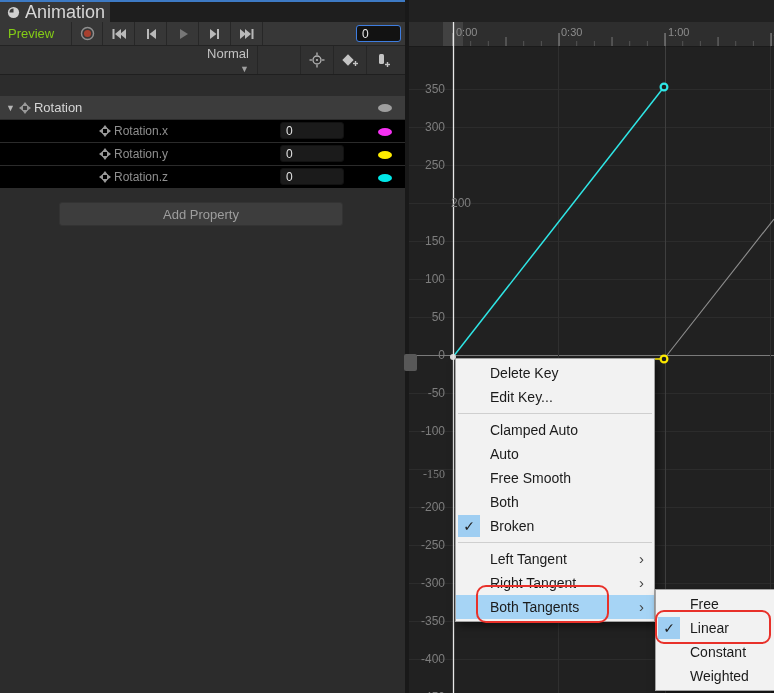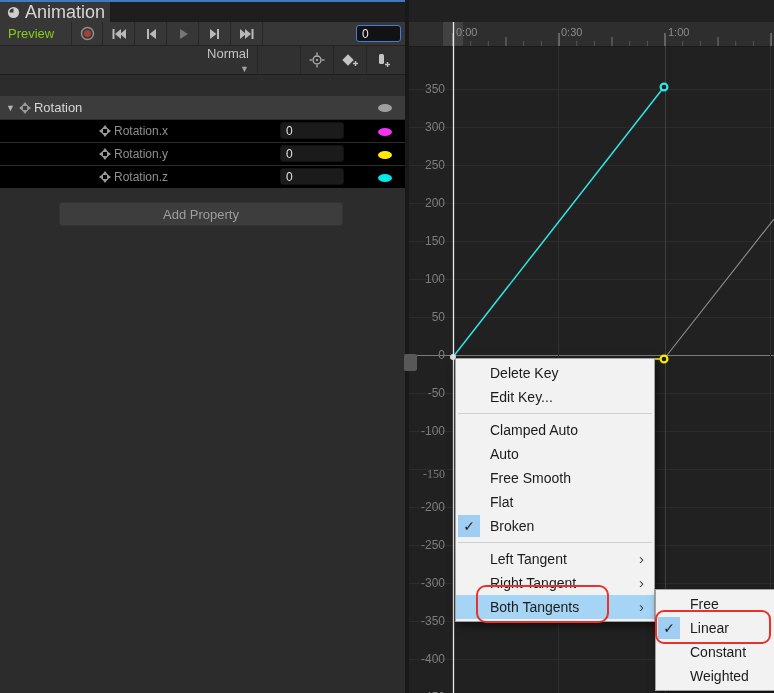--- a/index.html
+++ b/index.html
@@ -121,21 +121,21 @@
   <div id="ruler-labels">
       <div class="ruler-label" style="left: 456px;">0:00</div>
       <div class="ruler-label" style="left: 561px;">0:30</div>
       <div class="ruler-label" style="left: 668px;">1:00</div>
       <div class="ruler-label" style="left: 773px;">1:30</div>
     </div>
   <div id="value-labels">
       <div class="value-label" style="top: 81.5px;">350</div>
       <div class="value-label" style="top: 119.5px;">300</div>
       <div class="value-label" style="top: 157.5px;">250</div>
-      <div class="value-label" style="top: 195.5px;">200</div>
+      <div class="value-label" style="top: 195.5px; padding-left: 26px;">200</div>
       <div class="value-label" style="top: 233.5px;">150</div>
       <div class="value-label" style="top: 271.5px;">100</div>
       <div class="value-label" style="top: 309.5px;">50</div>
       <div class="value-label" style="top: 347.5px;">0</div>
       <div class="value-label" style="top: 385.5px;">-50</div>
       <div class="value-label" style="top: 423.5px;">-100</div>
       <div class="value-label" style="top: 467px; font-family: Liberation Serif, serif;">-150</div>
       <div class="value-label" style="top: 499.5px;">-200</div>
       <div class="value-label" style="top: 537.5px;">-250</div>
       <div class="value-label" style="top: 575.5px;">-300</div>
@@ -283,21 +283,21 @@
   </div>
   <div class="abs" id="panel-divider"></div>
 
   <div class="menu" id="context-menu">
       <div class="mi"><span class="mlabel">Delete Key</span></div>
       <div class="mi"><span class="mlabel">Edit Key...</span></div>
       <div class="msep"></div>
       <div class="mi"><span class="mlabel">Clamped Auto</span></div>
       <div class="mi"><span class="mlabel">Auto</span></div>
       <div class="mi"><span class="mlabel">Free Smooth</span></div>
-      <div class="mi"><span class="mlabel">Flat</span></div>
+      <div class="mi"><span class="mlabel">Both</span></div>
       <div class="mi"><span class="check" style="background: rgb(159, 206, 242);">✓</span><span class="mlabel">Broken</span></div>
       <div class="msep"></div>
       <div class="mi"><span class="mlabel">Left Tangent</span><span class="arrow">›</span></div>
       <div class="mi"><span class="mlabel">Right Tangent</span><span class="arrow">›</span></div>
       <div class="mi hl" style="background: rgb(166, 212, 245);"><span class="mlabel">Both Tangents</span><span class="arrow">›</span></div>
     </div>
   <div class="menu" id="sub-menu">
       <div class="mi"><span class="mlabel">Free</span></div>
       <div class="mi"><span class="check" style="background: rgb(159, 206, 242);">✓</span><span class="mlabel">Linear</span></div>
       <div class="mi"><span class="mlabel">Constant</span></div>

